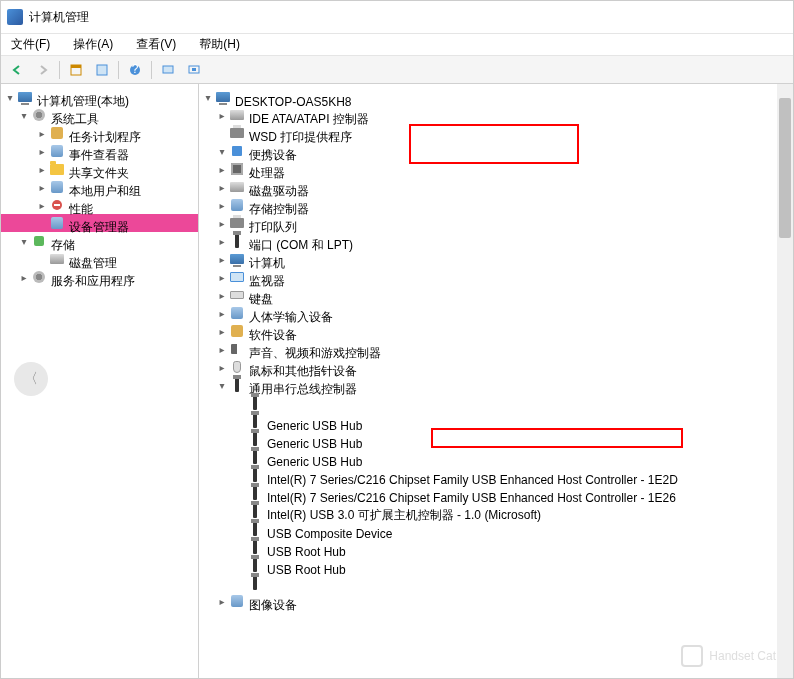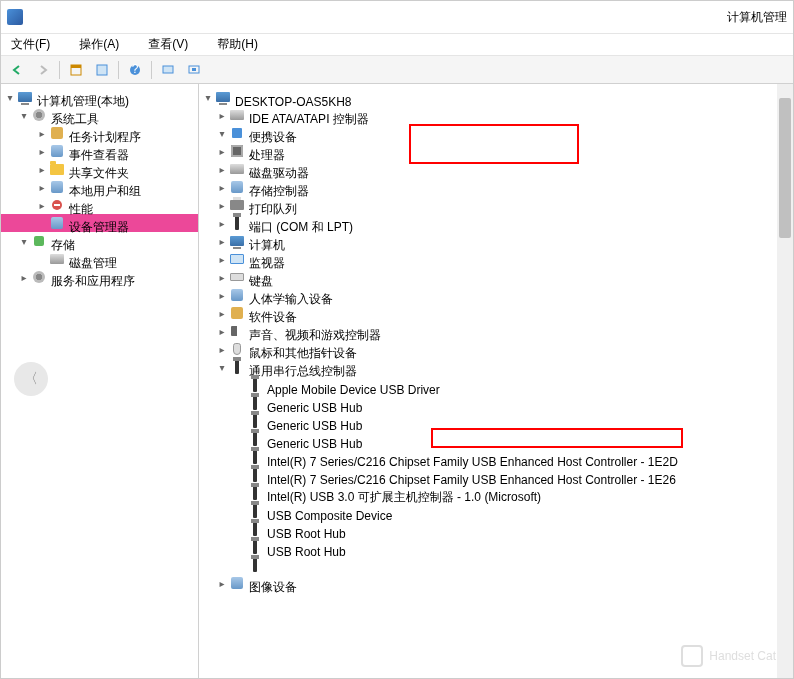--- a/index.html
+++ b/index.html
@@ -1,20 +1,20 @@
 <!DOCTYPE html>
 <html><head>
 <meta charset="utf-8">
 <style>
 * { margin: 0; padding: 0; box-sizing: border-box; font-family: "Microsoft YaHei", "Segoe UI", sans-serif; font-size: 12px; }
 body { background: #fff; width: 794px; height: 679px; overflow: hidden; position: relative; }
 .window { border: 1px solid #ccc; width: 794px; height: 679px; display: flex; flex-direction: column; }
-.titlebar { height: 26px; background: #fff; display: flex; align-items: center; padding: 16px 6px; border-bottom: 1px solid #e5e5e5; justify-content: space-between; }
+.titlebar { height: 26px; background: #fff; display: flex; align-items: center; padding: 16px 6px; border-bottom: 1px solid #e5e5e5; }
 .titlebar .app-icon { width: 16px; height: 16px; background: linear-gradient(135deg,#4a90d9,#2c5aa0); margin-right: 6px; border-radius: 2px; }
-.menubar { height: 22px; display: flex; align-items: center; padding: 0 4px; gap: 17px; border-bottom: 1px solid #e5e5e5; }
+.menubar { height: 22px; display: flex; align-items: center; padding: 0 4px; gap: 11px; border-bottom: 1px solid #e5e5e5; }
 .menubar span { padding: 2px 6px; cursor: default; }
 .toolbar { height: 28px; display: flex; align-items: center; padding: 0 4px; gap: 2px; border-bottom: 1px solid #d0d0d0; background: #f5f5f5; }
 .tb-btn { width: 24px; height: 22px; display: flex; align-items: center; justify-content: center; border: 1px solid transparent; border-radius: 2px; }
 .tb-sep { width: 1px; height: 18px; background: #ccc; margin: 0 2px; }
 .content { flex: 1; display: flex; overflow: hidden; }
 .left-pane { width: 198px; border-right: 1px solid #d0d0d0; overflow-y: auto; padding: 4px 0; }
 .right-pane { flex: 1; overflow-y: auto; padding: 4px 0; position: relative; }
 .tree-item { display: flex; align-items: center; height: 18px; padding-right: 4px; white-space: nowrap; cursor: default; }
 .tree-item.selected { background: #ec4899; }
 .chev { width: 14px; display: inline-flex; justify-content: center; align-items: center; color: #666; font-size: 10px; }
@@ -201,20 +201,27 @@
           </span>
           <span class="label">DESKTOP-OAS5KH8</span>
         </div>
       <div class="tree-item indent-1">
           <span class="chev">▸</span>
           <span class="icon">
             <span class="ic-disk"></span>
           </span>
           <span class="label">IDE ATA/ATAPI 控制器</span>
         </div>
+      <div class="tree-item indent-1">
+          <span class="chev blank">▸</span>
+          <span class="icon">
+            <span class="ic-printer"></span>
+          </span>
+          <span class="label">WSD 打印提供程序</span>
+        </div>
 
       <div class="highlight-box" style="left:210px; top:40px; width:170px; height:40px;"></div>
       <div class="tree-item indent-1">
           <span class="chev">▾</span>
           <span class="icon">
             <span class="ic-blue"></span>
           </span>
           <span class="label">便携设备</span>
         </div>
 
@@ -310,21 +317,20 @@
           <span class="label">通用串行总线控制器</span>
         </div>
 
       <div class="highlight-box" style="left:232px; top:344px; width:252px; height:20px;"></div>
       <div id="usb-list">
           <div class="tree-item indent-2">
             <span class="chev blank">▸</span>
             <span class="icon">
               <span class="ic-usb"></span>
             </span>
-            <span class="label">Apple Mobile Device USB Driver</span>
           </div>
           <div class="tree-item indent-2">
             <span class="chev blank">▸</span>
             <span class="icon">
               <span class="ic-usb"></span>
             </span>
             <span class="label">Generic USB Hub</span>
           </div>
           <div class="tree-item indent-2">
             <span class="chev blank">▸</span>

